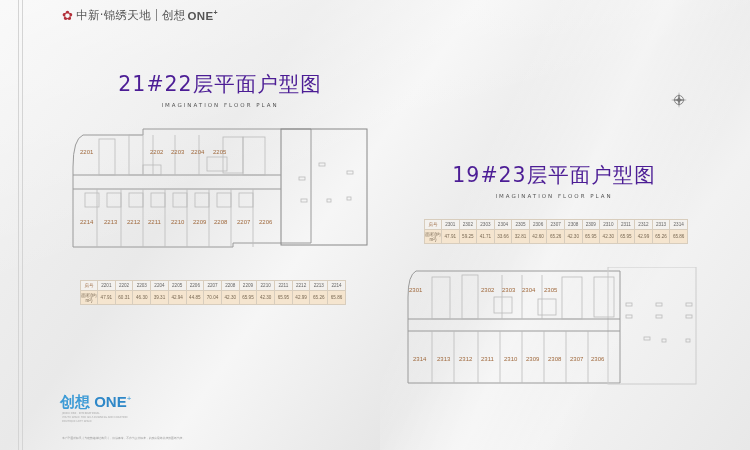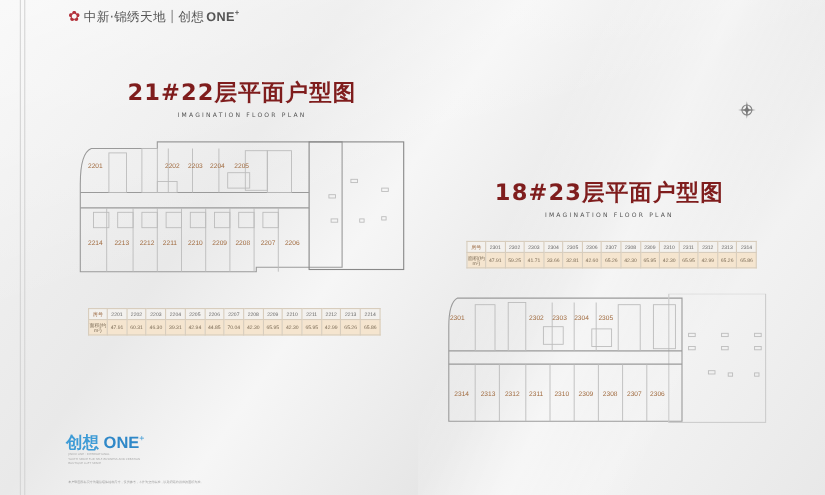--- a/index.html
+++ b/index.html
@@ -6,21 +6,21 @@
   body{width:750px;height:450px;overflow:hidden;position:relative;
     background:linear-gradient(125deg,#f4f4f4 0%,#e9e9e9 30%,#f6f6f6 45%,#e6e6e6 65%,#f2f2f2 80%,#e8e8e8 100%);
     font-family:"DejaVu Sans",sans-serif;color:#333;}
   .facet{position:absolute;pointer-events:none;}
   .vline{position:absolute;top:0;bottom:0;width:1px;background:#d4d4d4;}
   .brand{position:absolute;left:62px;top:6px;height:18px;display:flex;align-items:center;font-size:11.5px;color:#555;letter-spacing:0.3px;}
   .brand .flower{color:#b3303a;font-size:13px;margin-right:3px;}
   .brand .sep{display:inline-block;width:1px;height:12px;background:#888;margin:0 5px;}
   .brand .one{font-weight:bold;font-family:"Liberation Sans",sans-serif;color:#555;}
   .title{position:absolute;text-align:center;font-family:"DejaVu Sans",sans-serif;}
-  .title h1{margin:0;font-size:20.5px;font-weight:bold;color:#7f1d1d;letter-spacing:1px;}
+  .title h1{margin:0;font-size:20.5px;font-weight:normal;color:#4c1d95;letter-spacing:1px;}
   .title .sub{font-size:5.5px;letter-spacing:2px;color:#555;margin-top:4px;}
   table.units{position:absolute;border-collapse:collapse;font-size:4.6px;color:#666;font-family:"Liberation Sans",sans-serif;}
   table.units td{border:1px solid #d8cdbd;text-align:center;padding:0;}
   table.units tr.hdr td{background:#f3f1ee;height:9px;}
   table.units tr.area td{background:#f5e5cf;height:13px;color:#7a6a55;}
   table.units td.lbl{color:#a0704a;}
   .plan{position:absolute;}
   .room-label{position:absolute;font-size:6px;color:#a06a3e;font-family:"Liberation Sans",sans-serif;}
   .compass{position:absolute;left:669px;top:90px;width:20px;height:20px;}
   .logo2{position:absolute;left:60px;top:393px;font-size:15px;font-weight:bold;color:#3d9bd6;font-family:"Liberation Sans",sans-serif;}
@@ -146,21 +146,21 @@
     <td>42.30</td>
     <td>65.95</td>
     <td>42.99</td>
     <td>65.26</td>
     <td>65.86</td>
   </tr>
 </tbody>
   </table>
 
 <div class="title" style="left:444px;top:161px;width:220px;">
-  <h1>18#23层平面户型图</h1>
+  <h1>19#23层平面户型图</h1>
   <div class="sub">IMAGINATION FLOOR PLAN</div>
 </div>
 
 <table class="units" style="left:424px;top:219px;width:264px;">
   <tbody>
       <tr class="hdr">
     <td class="lbl" style="width:16px;">房号</td>
     <td>2301</td>
     <td>2302</td>
     <td>2303</td>

